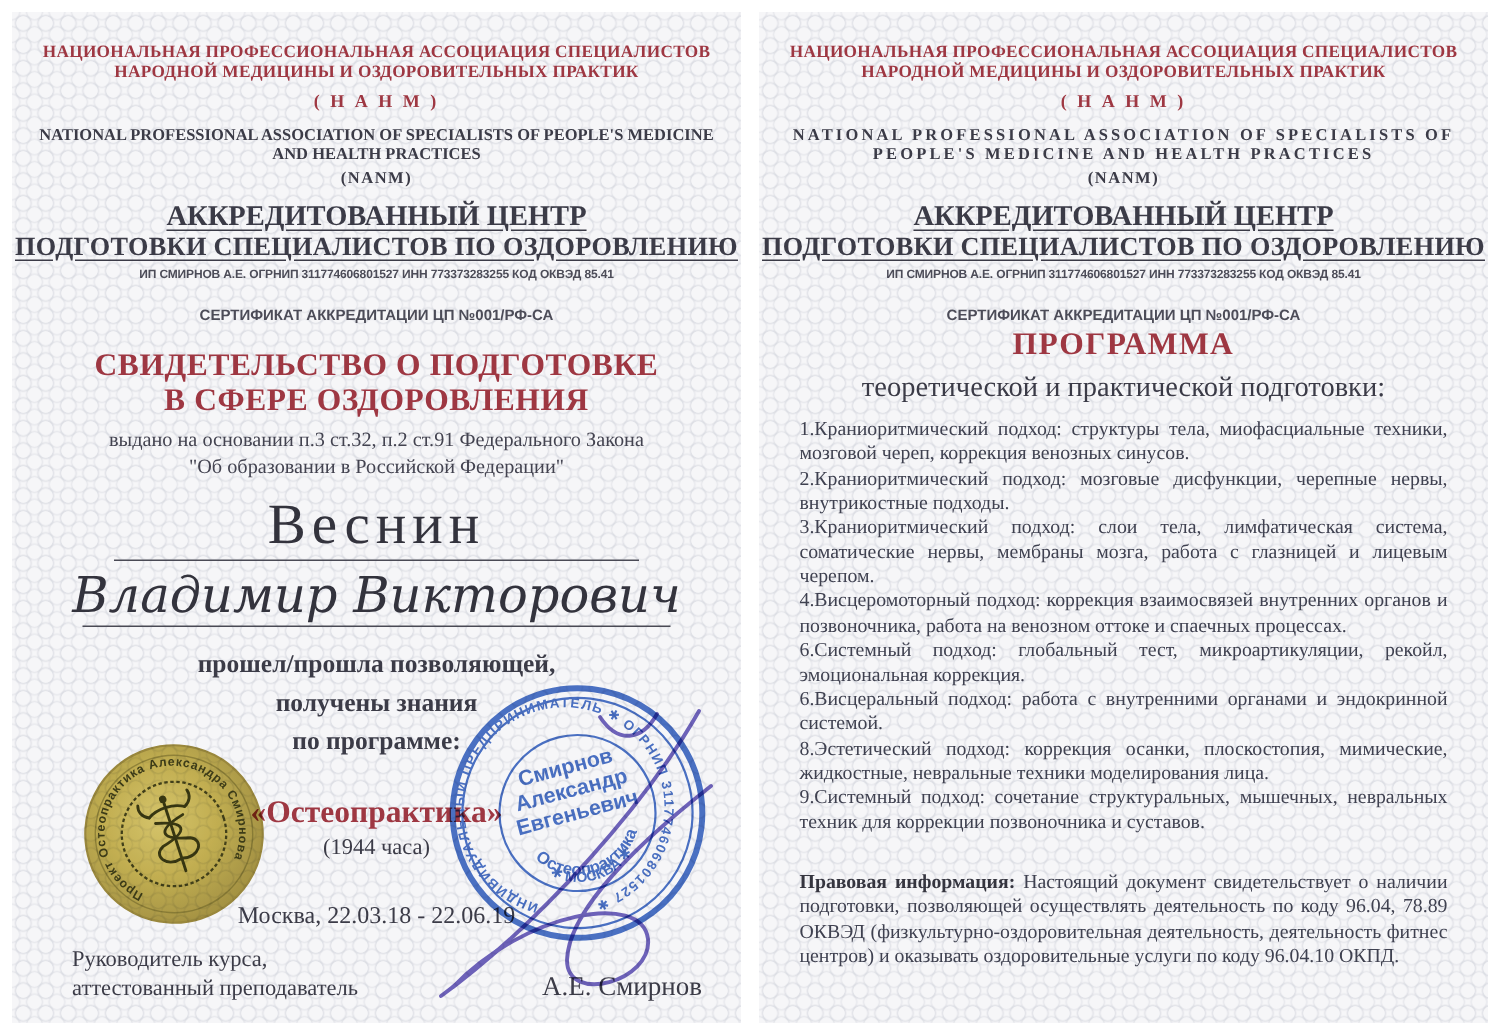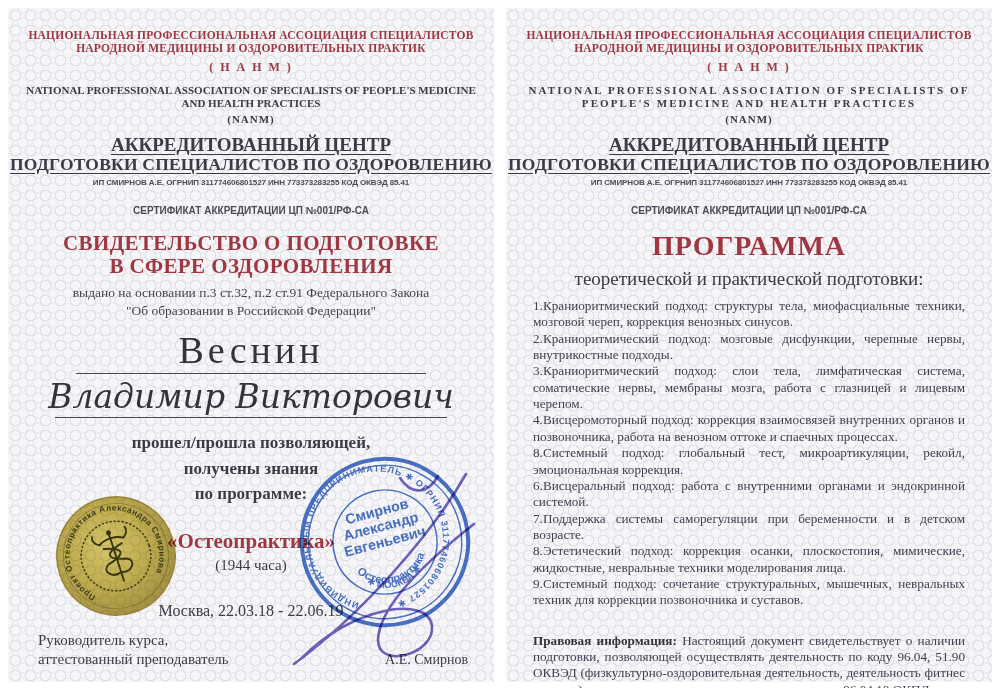--- a/index.html
+++ b/index.html
@@ -43,26 +43,26 @@
   .name-underline{width:350px;height:0;border-bottom:1.4px solid #4a4a55;margin:4px auto 0 auto;}
   .given{font-size:33px;font-style:italic;margin-top:6px;line-height:1.0;color:#33333d;
     font-family:"DejaVu Serif","Liberation Serif",serif;}
   .given-underline{width:392px;}
 
   .statement{font-size:17px;font-weight:600;line-height:1.5;margin-top:12px;color:#3b3b47;}
   .program-name{font-size:21px;font-weight:bold;margin-top:22px;position:relative;z-index:1;}
   .program-hours{font-size:15px;margin-top:3px;color:#3b3b47;}
   .city-dates{font-size:16px;margin-top:28px;color:#3b3b47;}
 
-  .sign-row{position:absolute;left:4px;right:0;bottom:14px;display:flex;justify-content:space-between;
+  .sign-row{position:absolute;left:14px;right:0;bottom:14px;display:flex;justify-content:space-between;
     align-items:flex-end;padding:0 26px;}
   .signer-role{font-size:15px;line-height:1.22;text-align:left;color:#3b3b47;}
-  .signer-name{font-size:14px;color:#3b3b47;}
-
-  .prog-title{font-size:28px;font-weight:bold;margin-top:14px;letter-spacing:1px;}
+  .signer-name{font-size:18px;color:#3b3b47;}
+
+  .prog-title{font-size:21px;font-weight:bold;margin-top:1px;letter-spacing:1px;}
   .prog-subtitle{font-size:19px;font-weight:normal;margin-top:6px;color:#3b3b47;}
   .prog-list{list-style:none;margin:8px 0 0 0;padding:0 27px;text-align:justify;
     font-size:13.2px;line-height:1.24;color:#3f4150;}
   .prog-list li{margin:0;text-align-last:left;}
   .legal{margin-top:24px;padding:0 27px;text-align:justify;font-size:13.2px;line-height:1.24;color:#3f4150;}
   .legal b{color:#35353f;}
 
   .seal-wrap{position:absolute;left:46px;top:486px;width:124px;height:124px;z-index:3;
     mix-blend-mode:multiply;transform:rotate(-18deg);}
   .stamp-wrap{position:absolute;left:286px;top:443px;width:182px;height:182px;z-index:3;
@@ -199,24 +199,23 @@
   <div class="cert-line">СЕРТИФИКАТ АККРЕДИТАЦИИ ЦП №001/РФ-СА</div>
 
   <div class="prog-title red">ПРОГРАММА</div>
   <div class="prog-subtitle">теоретической и практической подготовки:</div>
 
   <ul class="prog-list">
     <li>1.Краниоритмический подход: структуры тела, миофасциальные техники, мозговой череп, коррекция венозных синусов.</li>
     <li>2.Краниоритмический подход: мозговые дисфункции, черепные нервы, внутрикостные подходы.</li>
     <li>3.Краниоритмический подход: слои тела, лимфатическая система, соматические нервы, мембраны мозга, работа с глазницей и лицевым черепом.</li>
     <li>4.Висцеромоторный подход: коррекция взаимосвязей внутренних органов и позвоночника, работа на венозном оттоке и спаечных процессах.</li>
-    <li>8.Системный подход: глобальный тест, микроартикуляции, рекойл, эмоциональная коррекция.</li>
+    <li>6.Системный подход: глобальный тест, микроартикуляции, рекойл, эмоциональная коррекция.</li>
     <li>6.Висцеральный подход: работа с внутренними органами и эндокринной системой.</li>
-    <li>7.Поддержка системы саморегуляции при беременности и в детском возрасте.</li>
     <li>8.Эстетический подход: коррекция осанки, плоскостопия, мимические, жидкостные, невральные техники моделирования лица.</li>
     <li>9.Системный подход: сочетание структуральных, мышечных, невральных техник для коррекции позвоночника и суставов.</li>
   </ul>
 
   <div class="legal">
     <b>Правовая информация: </b>
-    <span>Настоящий документ свидетельствует о наличии подготовки, позволяющей осуществлять деятельность по коду 96.04, 51.90 ОКВЭД (физкультурно-оздоровительная деятельность, деятельность фитнес центров) и оказывать оздоровительные услуги по коду 96.04.10 ОКПД.</span>
+    <span>Настоящий документ свидетельствует о наличии подготовки, позволяющей осуществлять деятельность по коду 96.04, 78.89 ОКВЭД (физкультурно-оздоровительная деятельность, деятельность фитнес центров) и оказывать оздоровительные услуги по коду 96.04.10 ОКПД.</span>
   </div>
 </div>
 
 </body></html>

